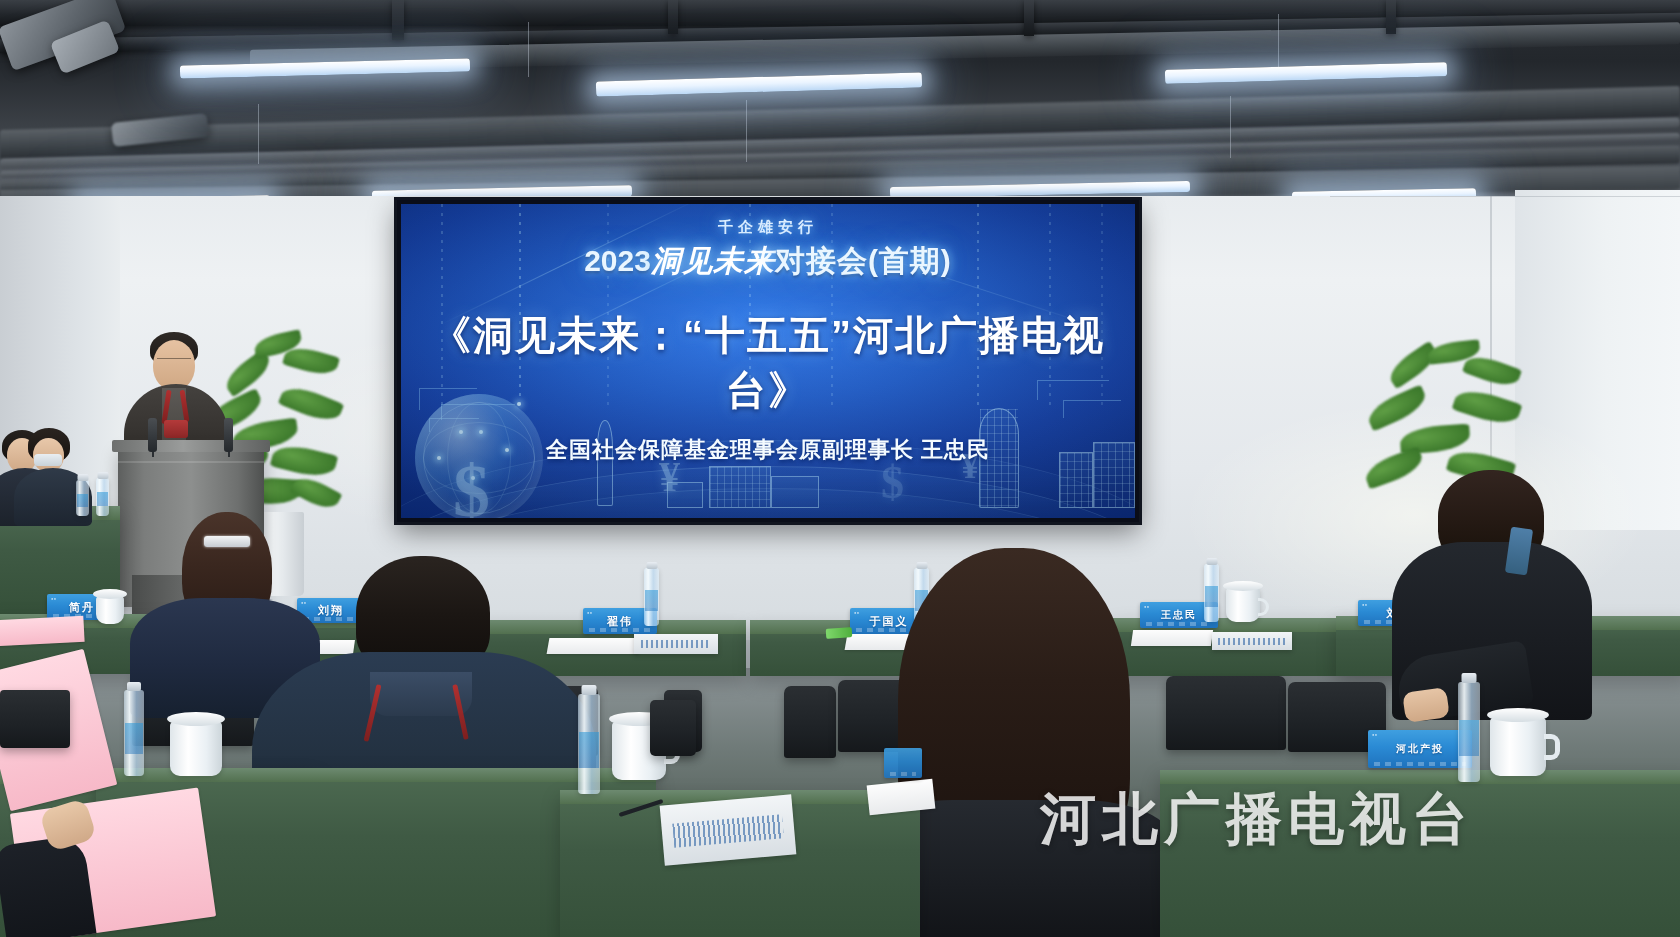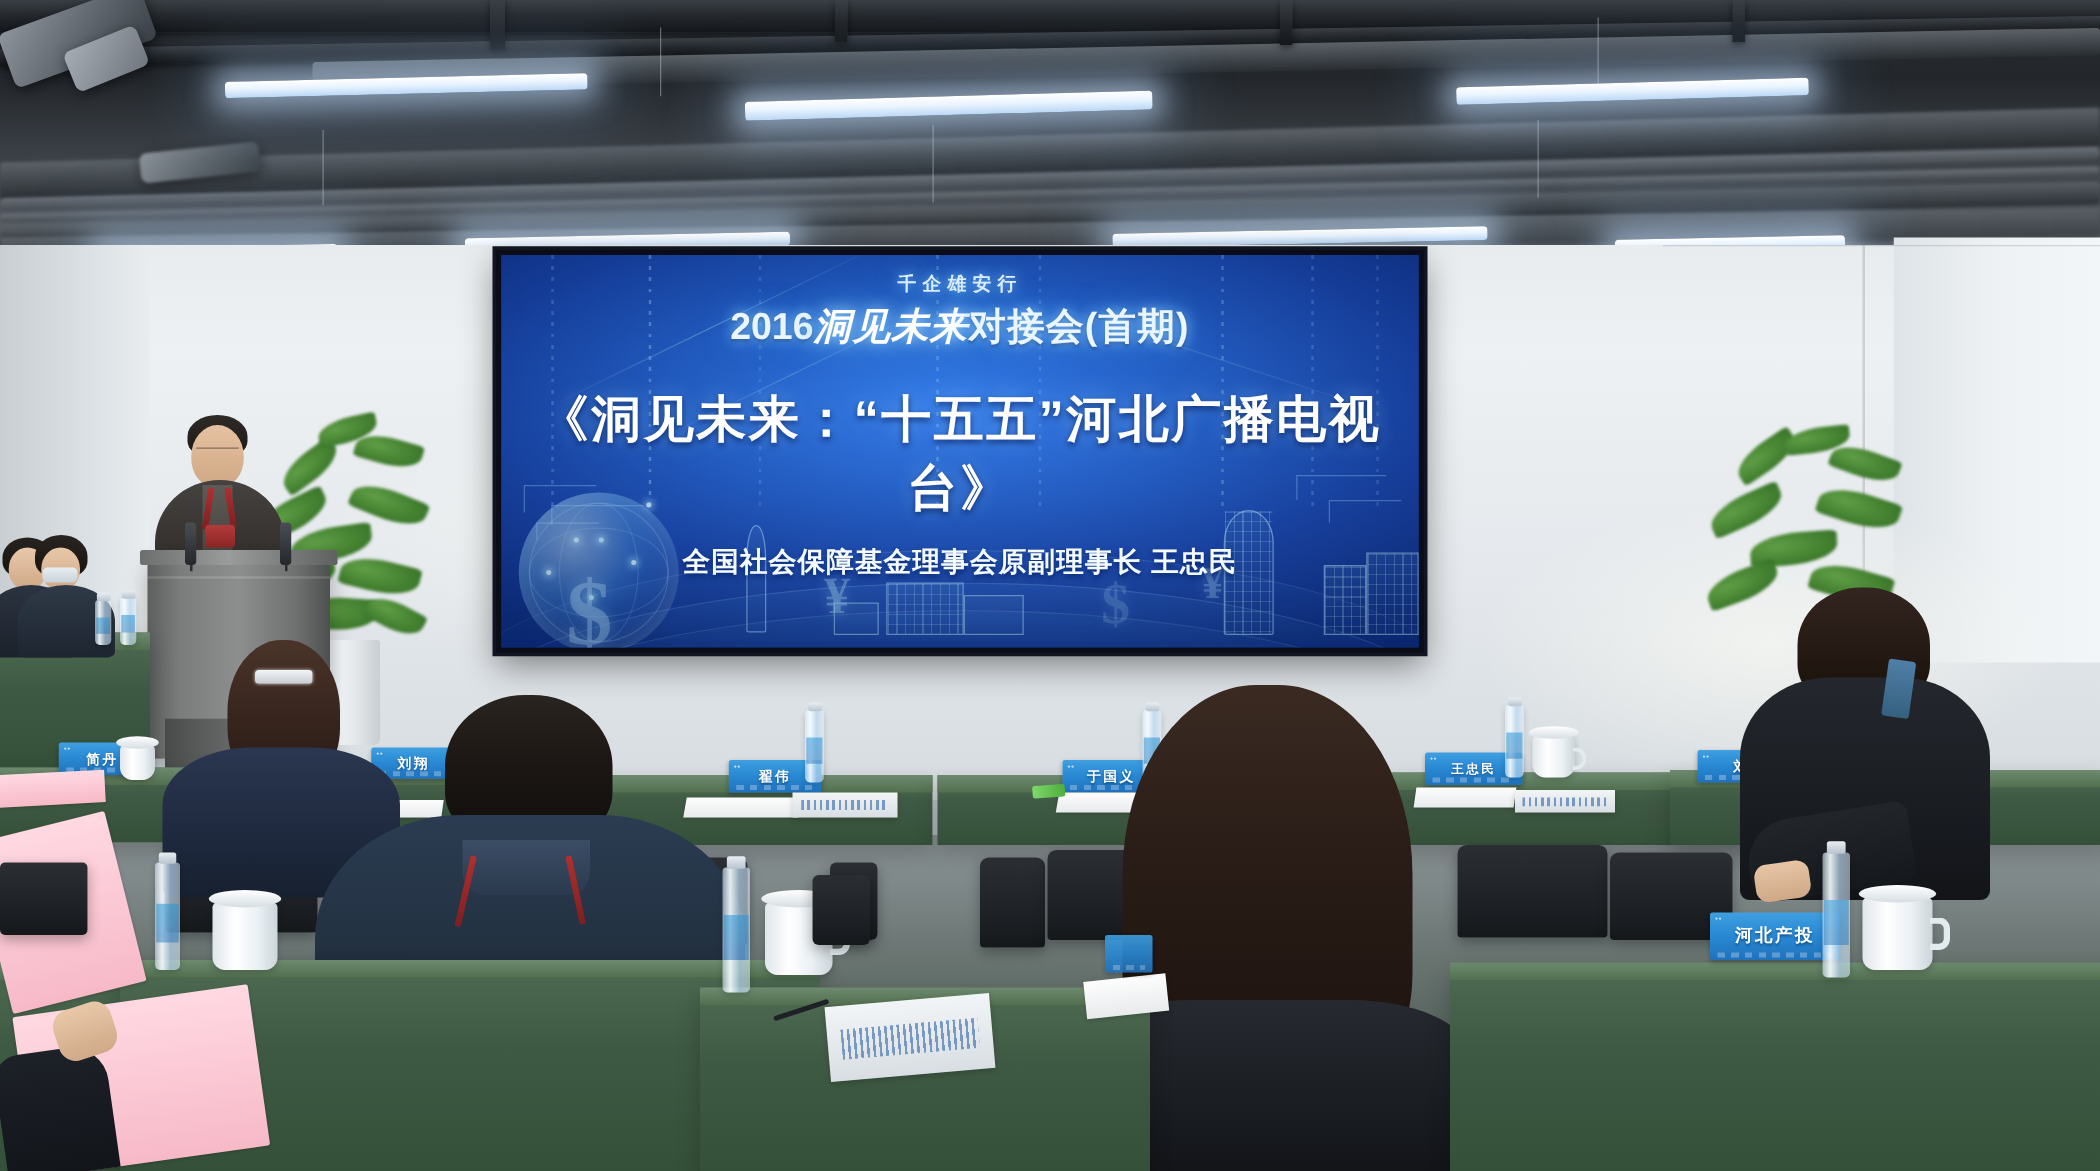--- a/index.html
+++ b/index.html
@@ -461,21 +461,21 @@
 
       <div class="scr-wave" style="top:236px;opacity:.45;"></div>
       <div class="scr-wave" style="top:262px;opacity:.60;"></div>
       <div class="scr-wave" style="top:284px;opacity:.45;"></div>
 
       <div class="scr-vignette"></div>
 
       <div class="scr-text-wrap">
         <div class="scr-eyebrow">千企雄安行</div>
         <div class="scr-headline">
-          <span class="num">2016</span><span class="accent">洞见未来</span><span>对接会(首期)</span>
+          <span class="num">2023</span><span class="accent">洞见未来</span><span>对接会(首期)</span>
         </div>
         <div class="scr-title">《洞见未来：“十五五”河北广播电视台》</div>
         <div class="scr-subtitle">全国社会保障基金理事会原副理事长  王忠民</div>
       </div>
 
     </div>
   </div>
 
   <div class="plant" style="left:196px;top:326px;width:150px;height:270px;">
     <div class="pot" style="left:52px;top:186px;width:56px;height:84px;"></div>
@@ -682,21 +682,21 @@
     <div class="table-front"></div>
   </div>
 
   <div class="nameplate" style="left:8px;top:744px;width:80px;height:32px;">
     <span class="np-logo">●●</span>
     <span class="np-text" style="font-size:13px;">国开</span>
     <span class="np-sub"></span>
   </div>
   <div class="nameplate" style="left:1368px;top:730px;width:104px;height:38px;">
     <span class="np-logo">●●</span>
-    <span class="np-text" style="font-size:14px;">河北产投</span>
+    <span class="np-text" style="font-size:10px;">河北产投</span>
     <span class="np-sub"></span>
   </div>
 
   <div class="bottle" style="left:124px;top:690px;width:20px;height:86px;">
     <div class="bottle-cap" style="width:14px;height:9px;top:-8px;"></div>
     <div class="bottle-label"></div>
   </div>
   <div class="bottle" style="left:578px;top:694px;width:22px;height:100px;">
     <div class="bottle-cap" style="width:15px;height:10px;top:-9px;"></div>
     <div class="bottle-label"></div>
@@ -730,14 +730,15 @@
   </div>
 
   <div class="person" style="left:0px;top:800px;width:170px;height:140px;">
     <div style="position:absolute;left:0;top:40px;width:90px;height:100px;background:linear-gradient(180deg,#1d2128,#12151a);border-radius:20px 30px 0 0;transform:rotate(-8deg);"></div>
     <div style="position:absolute;left:44px;top:4px;width:48px;height:42px;background:linear-gradient(180deg,#e8c8a8,#d0a988);border-radius:14px;transform:rotate(-18deg);"></div>
   </div>
 
   <div class="chair" style="left:0px;top:690px;width:70px;height:58px;border-radius:4px;"></div>
   <div class="chair" style="left:650px;top:700px;width:46px;height:56px;border-radius:5px;"></div>
 
+  <div class="watermark">河北广播电视台</div>
 
 </div>
 
 </body></html>

